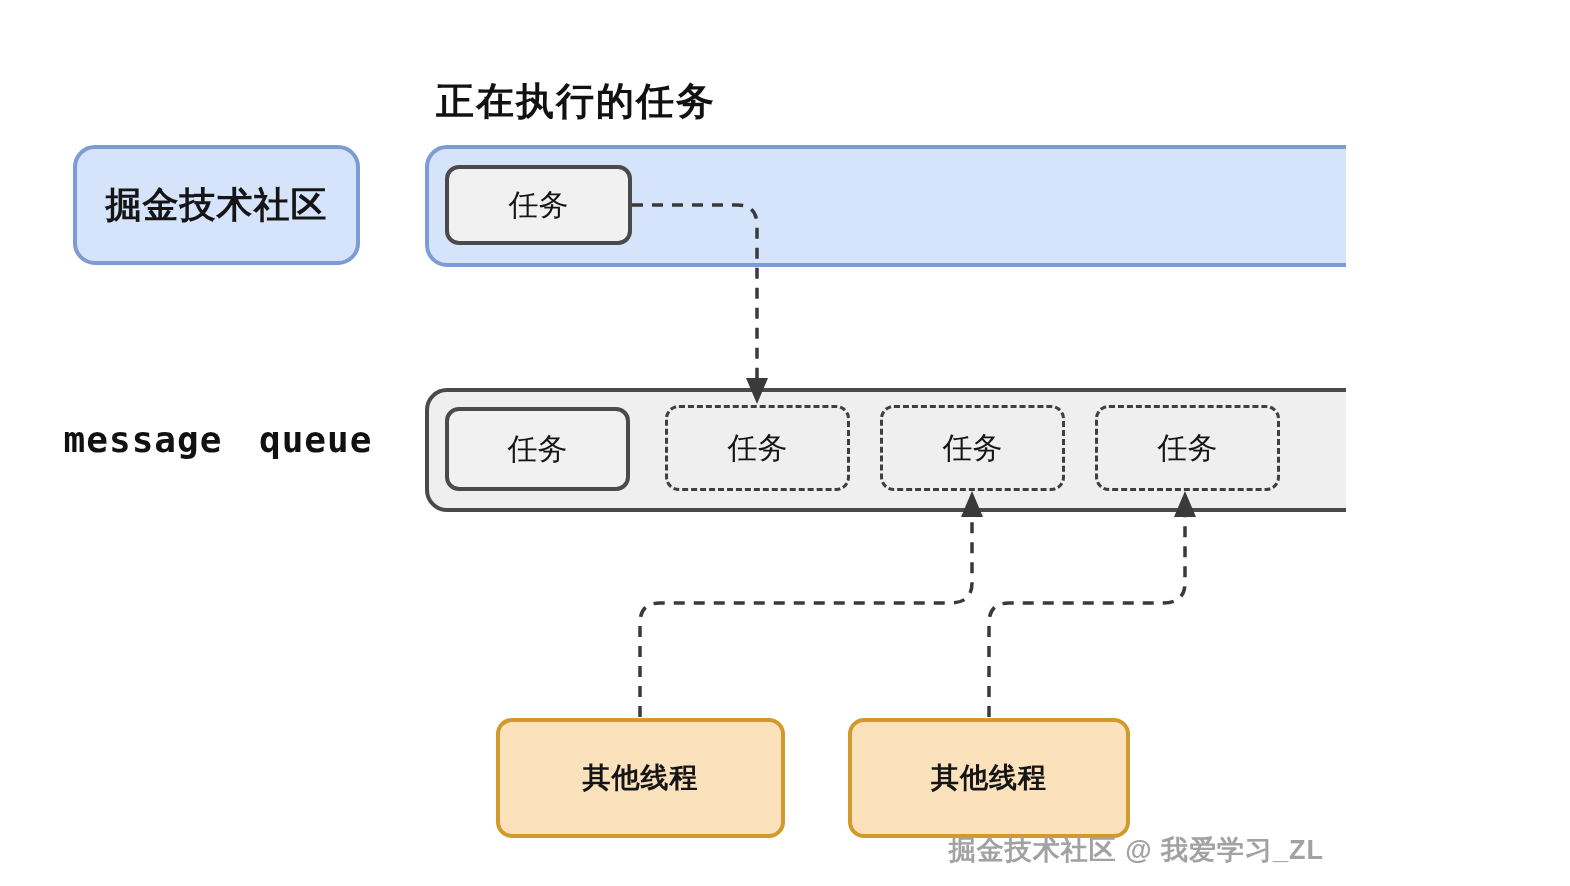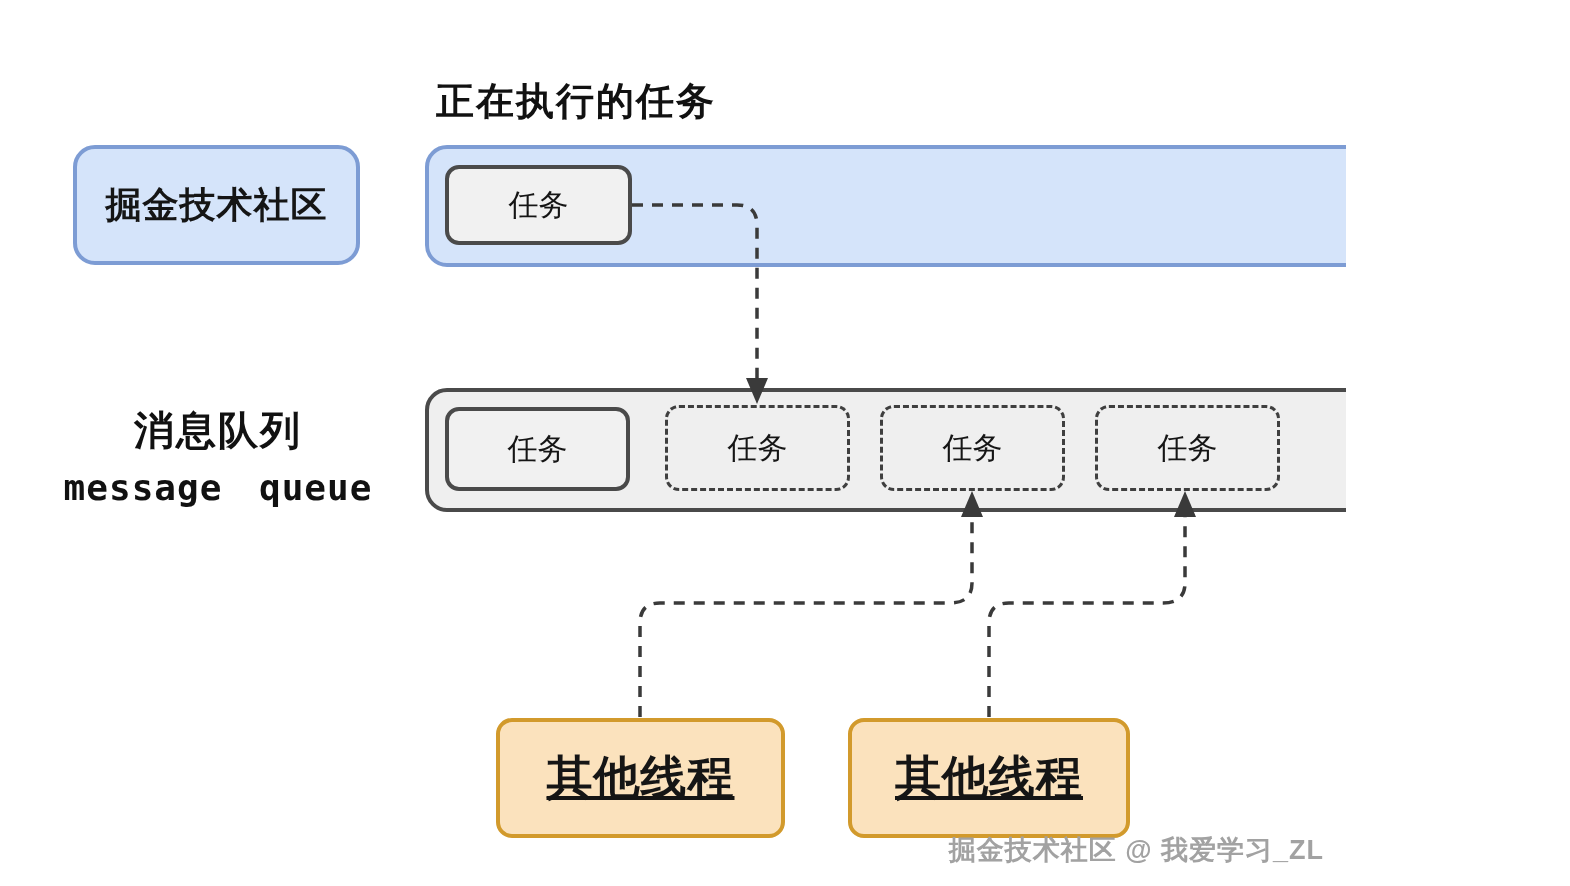--- a/index.html
+++ b/index.html
@@ -85,21 +85,21 @@
     font-family: "DejaVu Sans Mono", "Liberation Mono", monospace;
     font-size: 36px; font-weight: 600;
     letter-spacing: 1px; word-spacing: 14px;
     line-height: 48px; margin-top: 10px;
   }
   
   .other-thread {
     background: #fbe2bd;
     border: 4px solid #d29a2c;
     border-radius: 16px;
-    font-size: 46px; font-weight: 600; letter-spacing: 1px; text-decoration: underline;
+    font-size: 28px; font-weight: 600; letter-spacing: 1px;
   }
   .ot1 { left: 496px; top: 718px; width: 289px; height: 120px; }
   .ot2 { left: 848px; top: 718px; width: 282px; height: 120px; }
   
   .watermark {
     right: 22px; top: 832px;
     font-size: 27px; font-weight: 600;
     color: #a2a2a2;
     text-shadow: 2px 2px 0 rgba(255,255,255,0.95);
     letter-spacing: 1px;
@@ -122,21 +122,20 @@
     <span>掘金技术社区</span>
   </div>
 
   <div class="box thread-box main-thread-bar"></div>
 
   <div class="box task-box exec-task">
     <span>任务</span>
   </div>
 
   <div class="abs queue-label">
-    <div class="zh">消息队列</div>
     <div class="en">message queue</div>
   </div>
 
   <div class="box queue-container"></div>
 
   <div class="box task-box queue-task-solid">
     <span>任务</span>
   </div>
 
   <div class="queue-task-dashed qt2">

